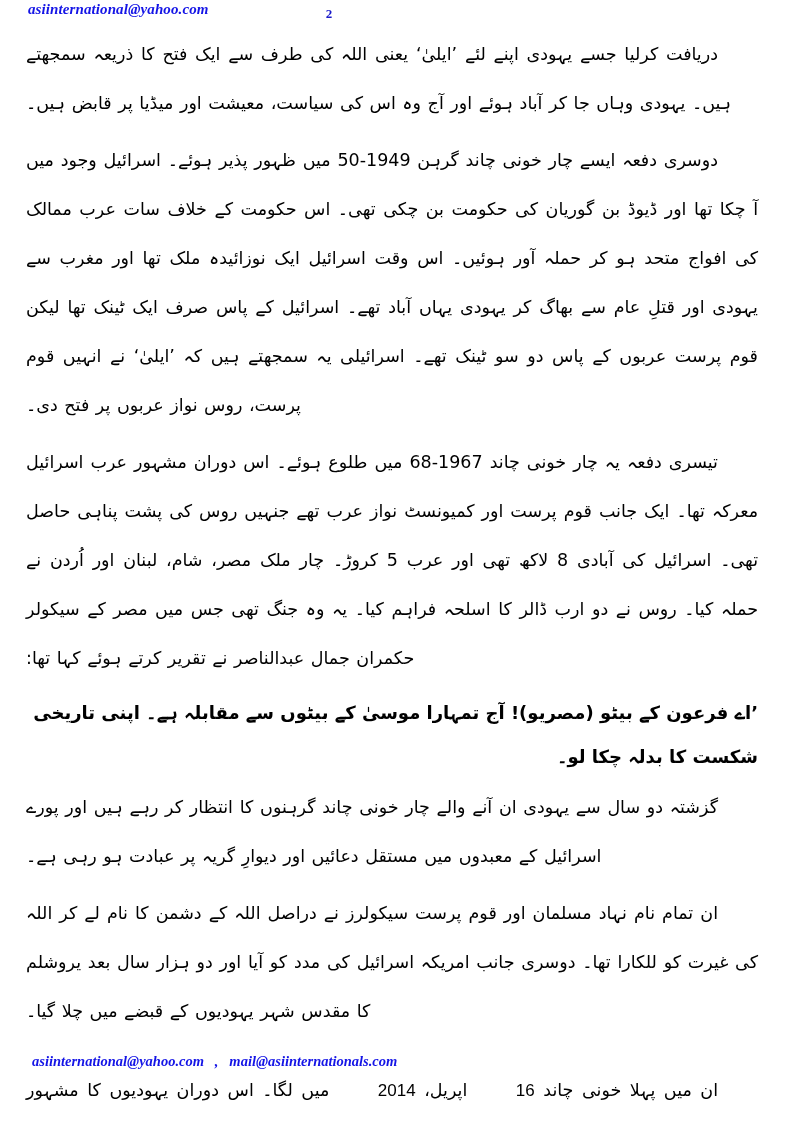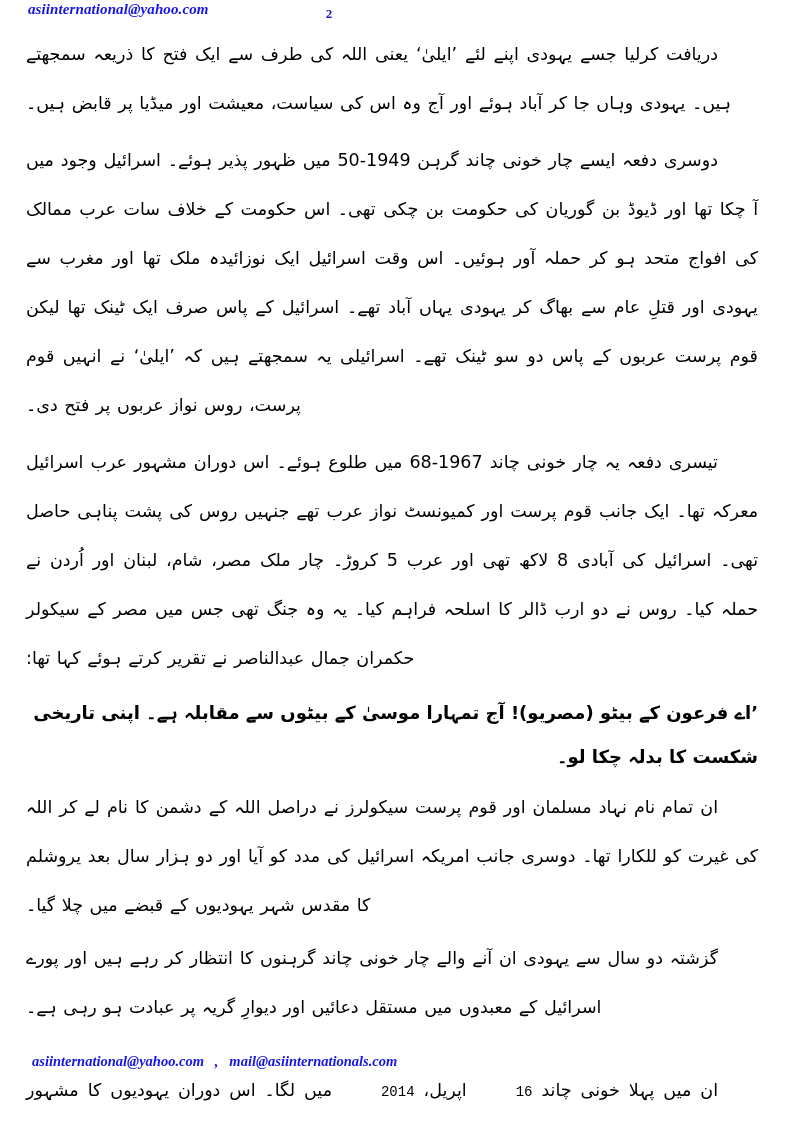--- a/index.html
+++ b/index.html
@@ -82,22 +82,22 @@
 
   .para.tight {
     margin-bottom: 4px;
   }
 
   
   .ltr {
     direction: ltr;
     unicode-bidi: embed;
     display: inline-block;
-    font-family: Liberation Mono, monospace;
-    font-size: 14px;
+    font-family: Liberation Sans, sans-serif;
+    font-size: 17px;
     vertical-align: baseline;
   }
 
   .quote-line {
     direction: rtl;
     text-align: right;
     color: #000000;
     font-family: "DejaVu Sans", "Liberation Sans", sans-serif;
     font-size: 18px;
     font-weight: bold;
@@ -155,23 +155,23 @@
   <div class="body-area">
 
     <p class="para">دریافت کرلیا جسے یہودی اپنے لئے ’ایلیٰ‘ یعنی اللہ کی طرف سے ایک فتح کا ذریعہ سمجھتے ہیں۔ یہودی وہاں جا کر آباد ہوئے اور آج وہ اس کی سیاست، معیشت اور میڈیا پر قابض ہیں۔</p>
 
     <p class="para">دوسری دفعہ ایسے چار خونی چاند گرہن 1949-50 میں ظہور پذیر ہوئے۔ اسرائیل وجود میں آ چکا تھا اور ڈیوڈ بن گوریان کی حکومت بن چکی تھی۔ اس حکومت کے خلاف سات عرب ممالک کی افواج متحد ہو کر حملہ آور ہوئیں۔ اس وقت اسرائیل ایک نوزائیدہ ملک تھا اور مغرب سے یہودی اور قتلِ عام سے بھاگ کر یہودی یہاں آباد تھے۔ اسرائیل کے پاس صرف ایک ٹینک تھا لیکن قوم پرست عربوں کے پاس دو سو ٹینک تھے۔ اسرائیلی یہ سمجھتے ہیں کہ ’ایلیٰ‘ نے انہیں قوم پرست، روس نواز عربوں پر فتح دی۔</p>
 
     <p class="para">تیسری دفعہ یہ چار خونی چاند 1967-68 میں طلوع ہوئے۔ اس دوران مشہور عرب اسرائیل معرکہ تھا۔ ایک جانب قوم پرست اور کمیونسٹ نواز عرب تھے جنہیں روس کی پشت پناہی حاصل تھی۔ اسرائیل کی آبادی 8 لاکھ تھی اور عرب 5 کروڑ۔ چار ملک مصر، شام، لبنان اور اُردن نے حملہ کیا۔ روس نے دو ارب ڈالر کا اسلحہ فراہم کیا۔ یہ وہ جنگ تھی جس میں مصر کے سیکولر حکمران جمال عبدالناصر نے تقریر کرتے ہوئے کہا تھا:</p>
 
     <p class="quote-line">’اے فرعون کے بیٹو (مصریو)! آج تمہارا موسیٰ کے بیٹوں سے مقابلہ ہے۔ اپنی تاریخی شکست کا بدلہ چکا لو۔</p>
 
+    <p class="para">گزشتہ دو سال سے یہودی ان آنے والے چار خونی چاند گرہنوں کا انتظار کر رہے ہیں اور پورے اسرائیل کے معبدوں میں مستقل دعائیں اور دیوارِ گریہ پر عبادت ہو رہی ہے۔</p>
+
     <p class="para tight">ان تمام نام نہاد مسلمان اور قوم پرست سیکولرز نے دراصل اللہ کے دشمن کا نام لے کر اللہ کی غیرت کو للکارا تھا۔ دوسری جانب امریکہ اسرائیل کی مدد کو آیا اور دو ہزار سال بعد یروشلم کا مقدس شہر یہودیوں کے قبضے میں چلا گیا۔</p>
-
-    <p class="para">گزشتہ دو سال سے یہودی ان آنے والے چار خونی چاند گرہنوں کا انتظار کر رہے ہیں اور پورے اسرائیل کے معبدوں میں مستقل دعائیں اور دیوارِ گریہ پر عبادت ہو رہی ہے۔</p>
 
     <div class="gap-block"></div>
 
     <p class="para">ان میں پہلا خونی چاند <span class="ltr">16</span> اپریل، <span class="ltr">2014</span> میں لگا۔ اس دوران یہودیوں کا مشہور تہوار ’پیش‘ جسے انگریزی زبان میں <span class="ltr">Passover</span> کہتے ہیں، تھا۔ یہ سات دِن تک چلتا ہے۔ اس دوران یہودی مخصوص روٹی پکاتے اور معبد کے سامنے قربانی کرتے ہیں۔</p>
 
   </div>
 
   <div class="footer">
     <div class="footer-emails">asiinternational@yahoo.com   ,   mail@asiinternationals.com</div>
   </div>

